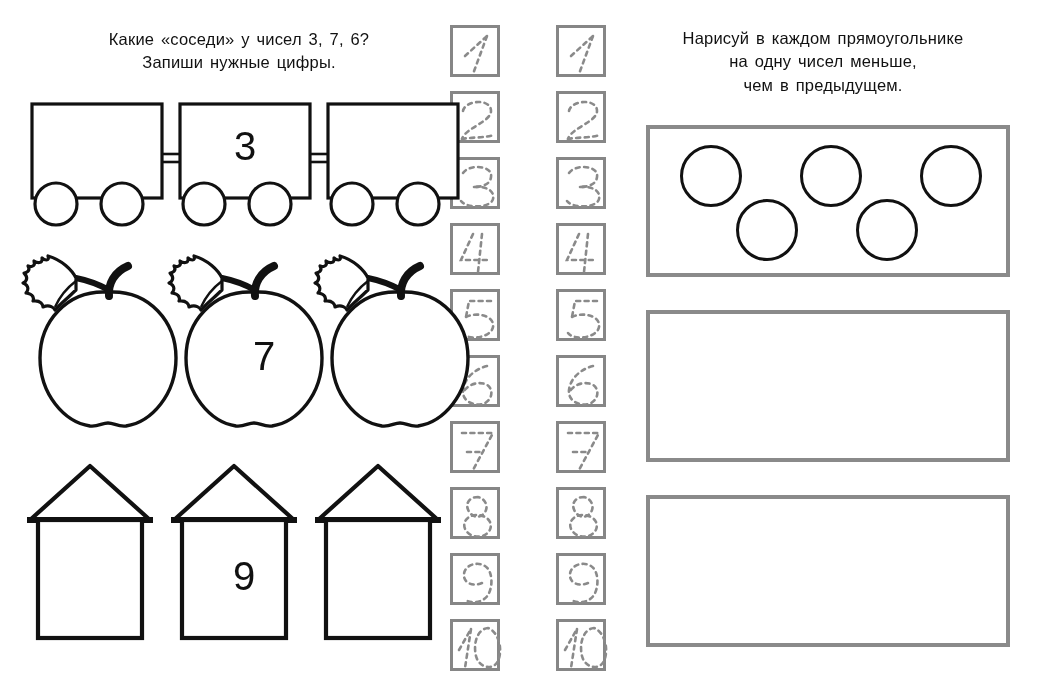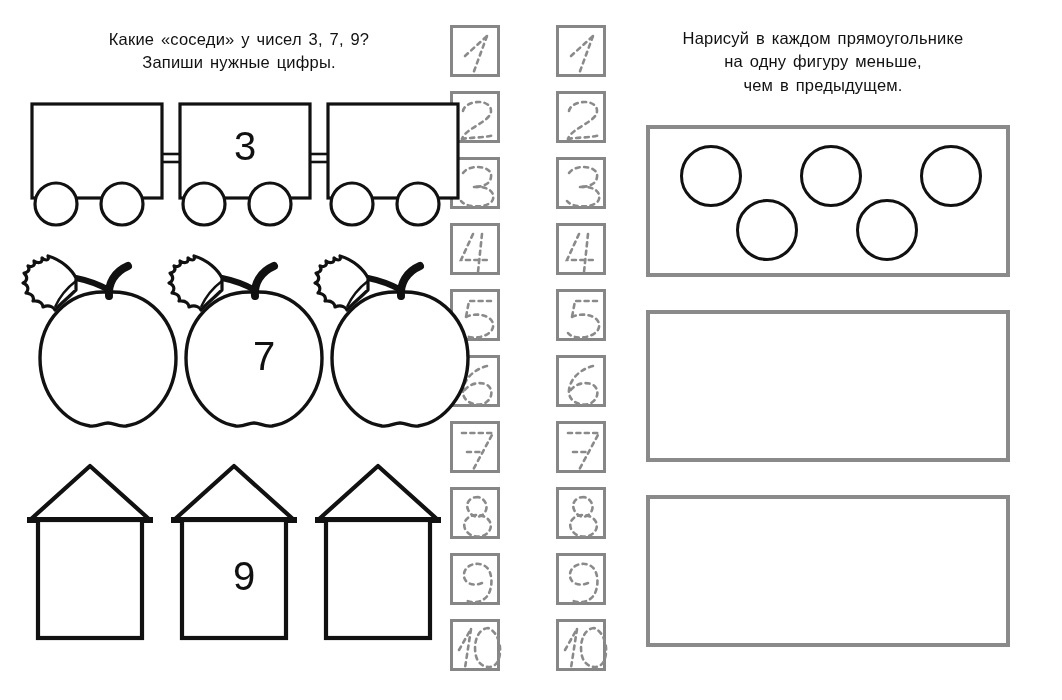--- a/index.html
+++ b/index.html
@@ -108,25 +108,25 @@
     border-radius: 50%;
     background: #ffffff;
     box-sizing: border-box;
   }
 </style>
 </head>
 <body>
 
 <div class="stage">
 
-  <div class="instruction" id="instruction-left">Какие «соседи» у чисел 3, 7, 9?
+  <div class="instruction" id="instruction-left">Какие «соседи» у чисел 3, 7, 6?
 Запиши нужные цифры.</div>
 
   <div class="instruction" id="instruction-right">Нарисуй в каждом прямоугольнике
-на одну фигуру меньше,
+на одну чисел меньше,
 чем в предыдущем.</div>
 
   <div class="trace-col" id="trace-col-1">
       <div class="trace-box">
         <svg viewBox="0 0 58 56">
           <path d="M16 30 L38 10"></path>
           <path d="M38 10 L24 48"></path>
         </svg>
       </div>
       <div class="trace-box">

